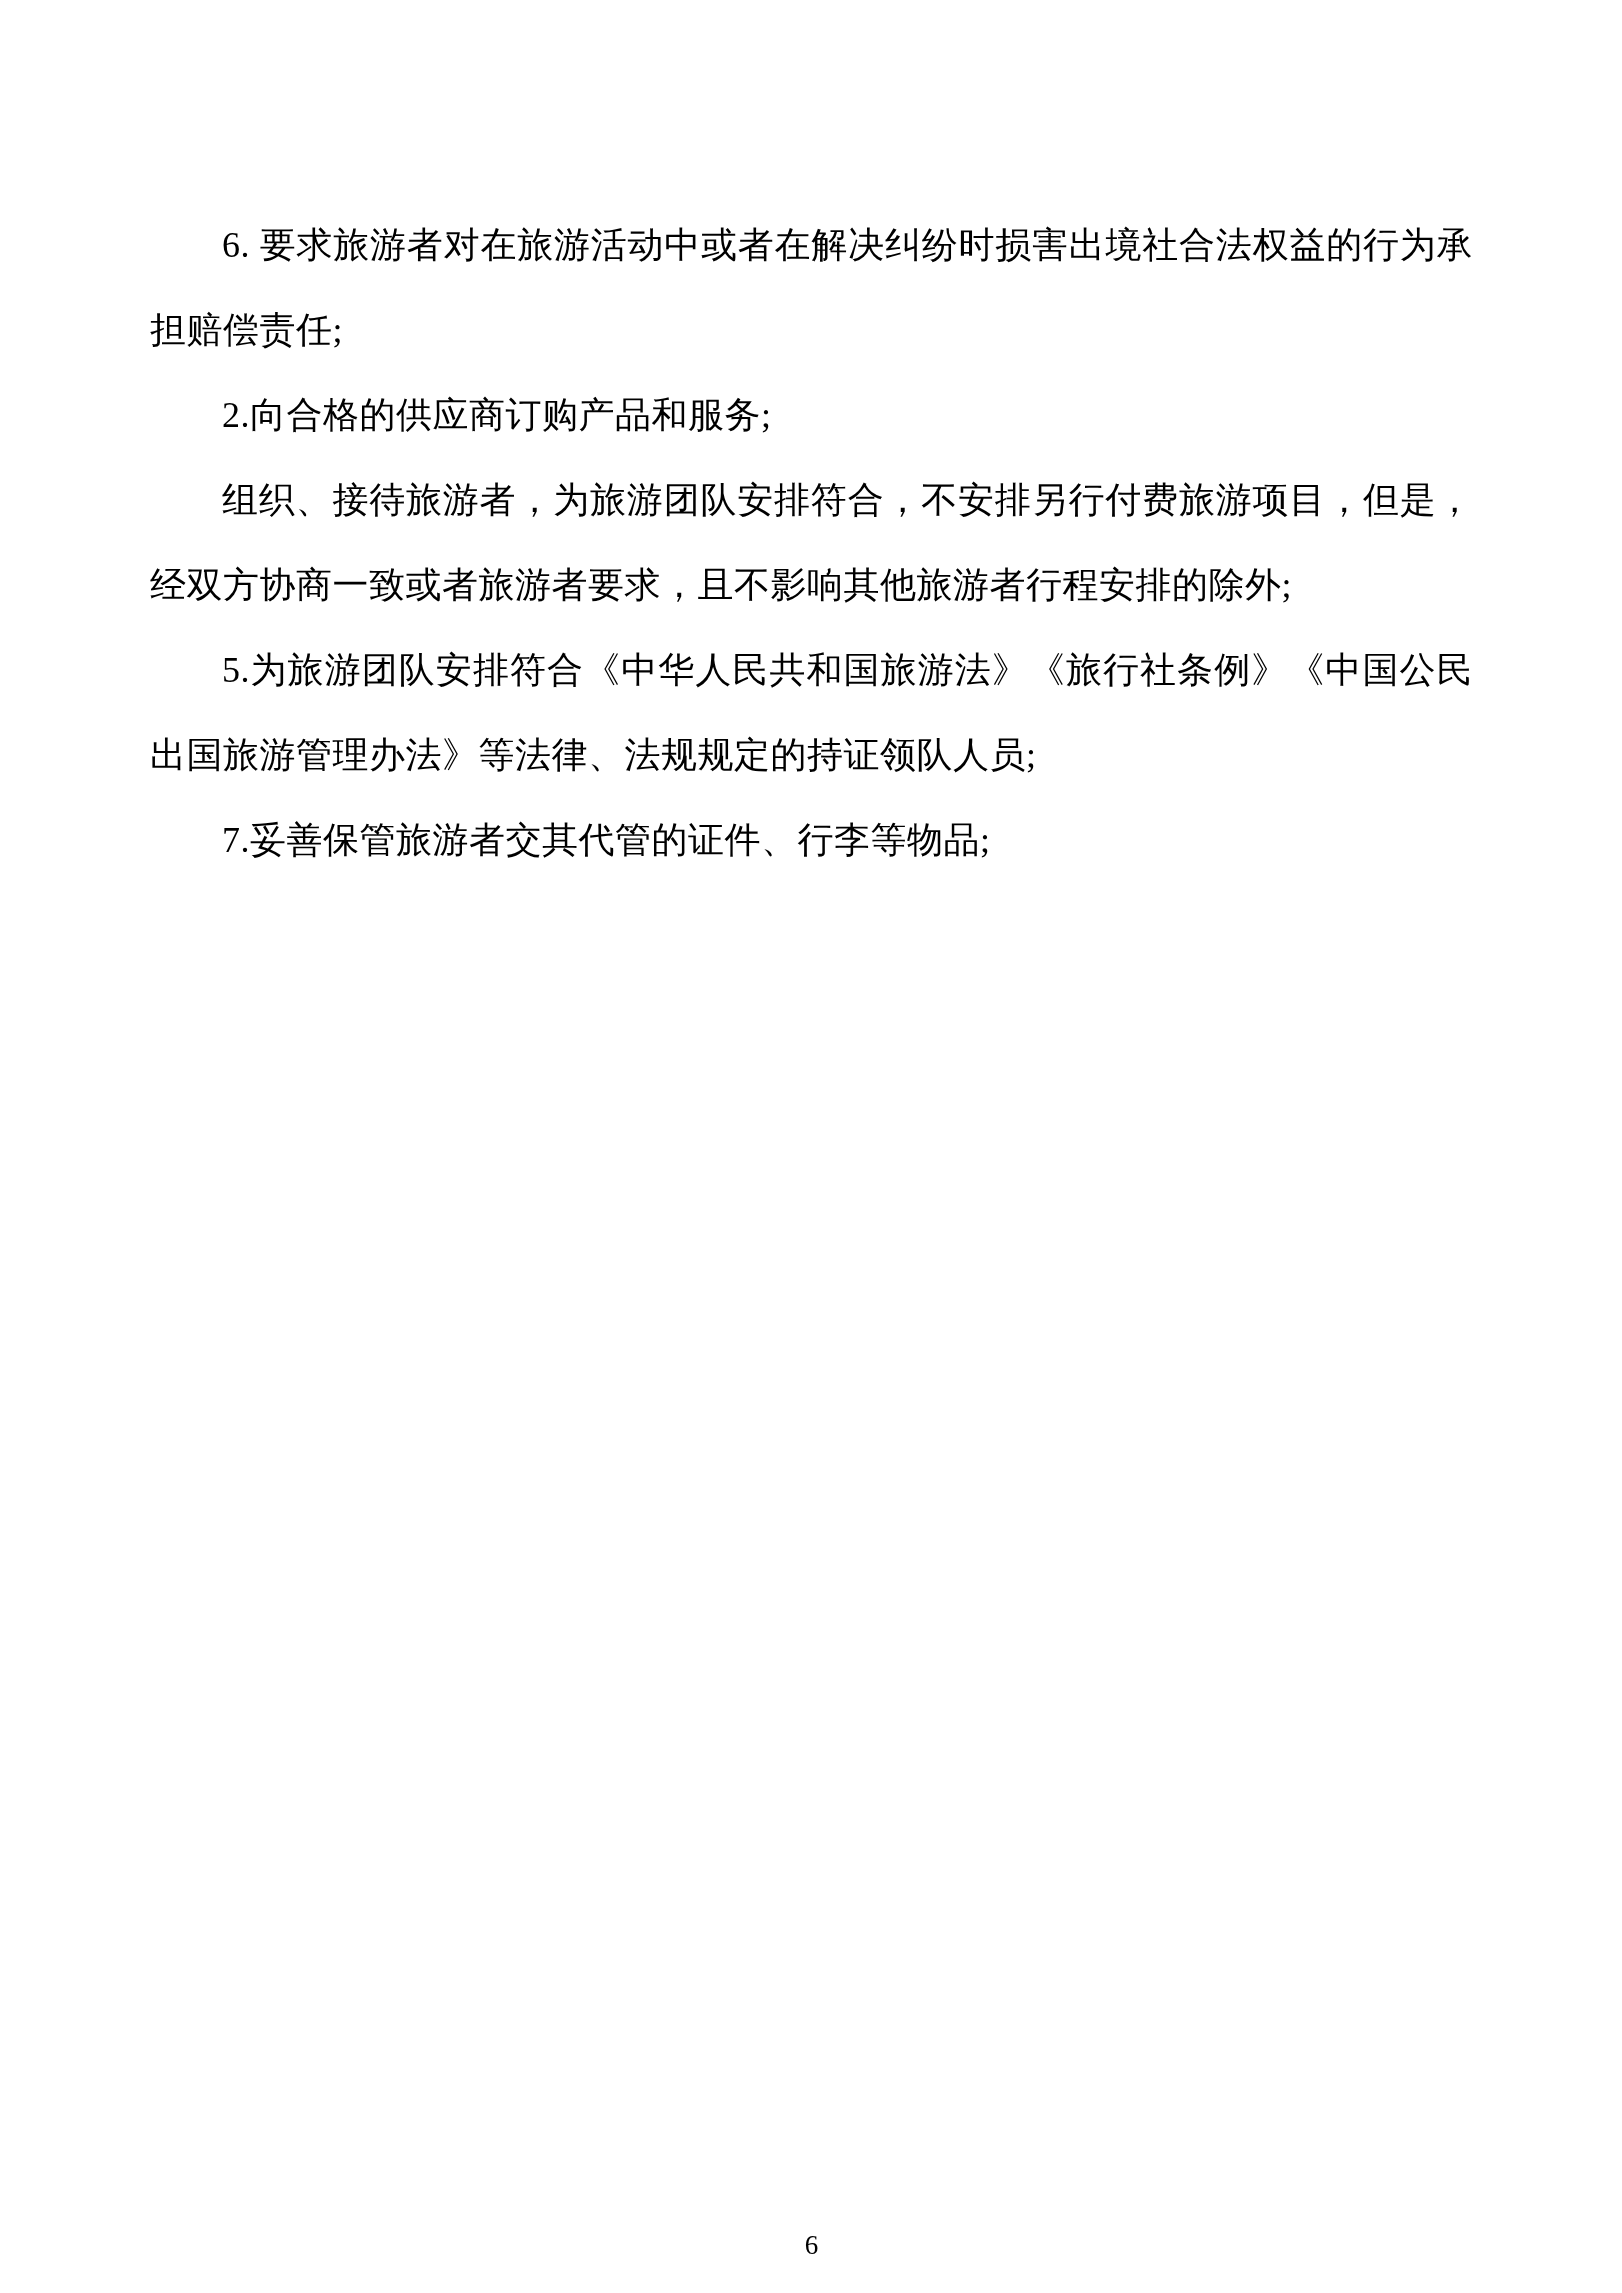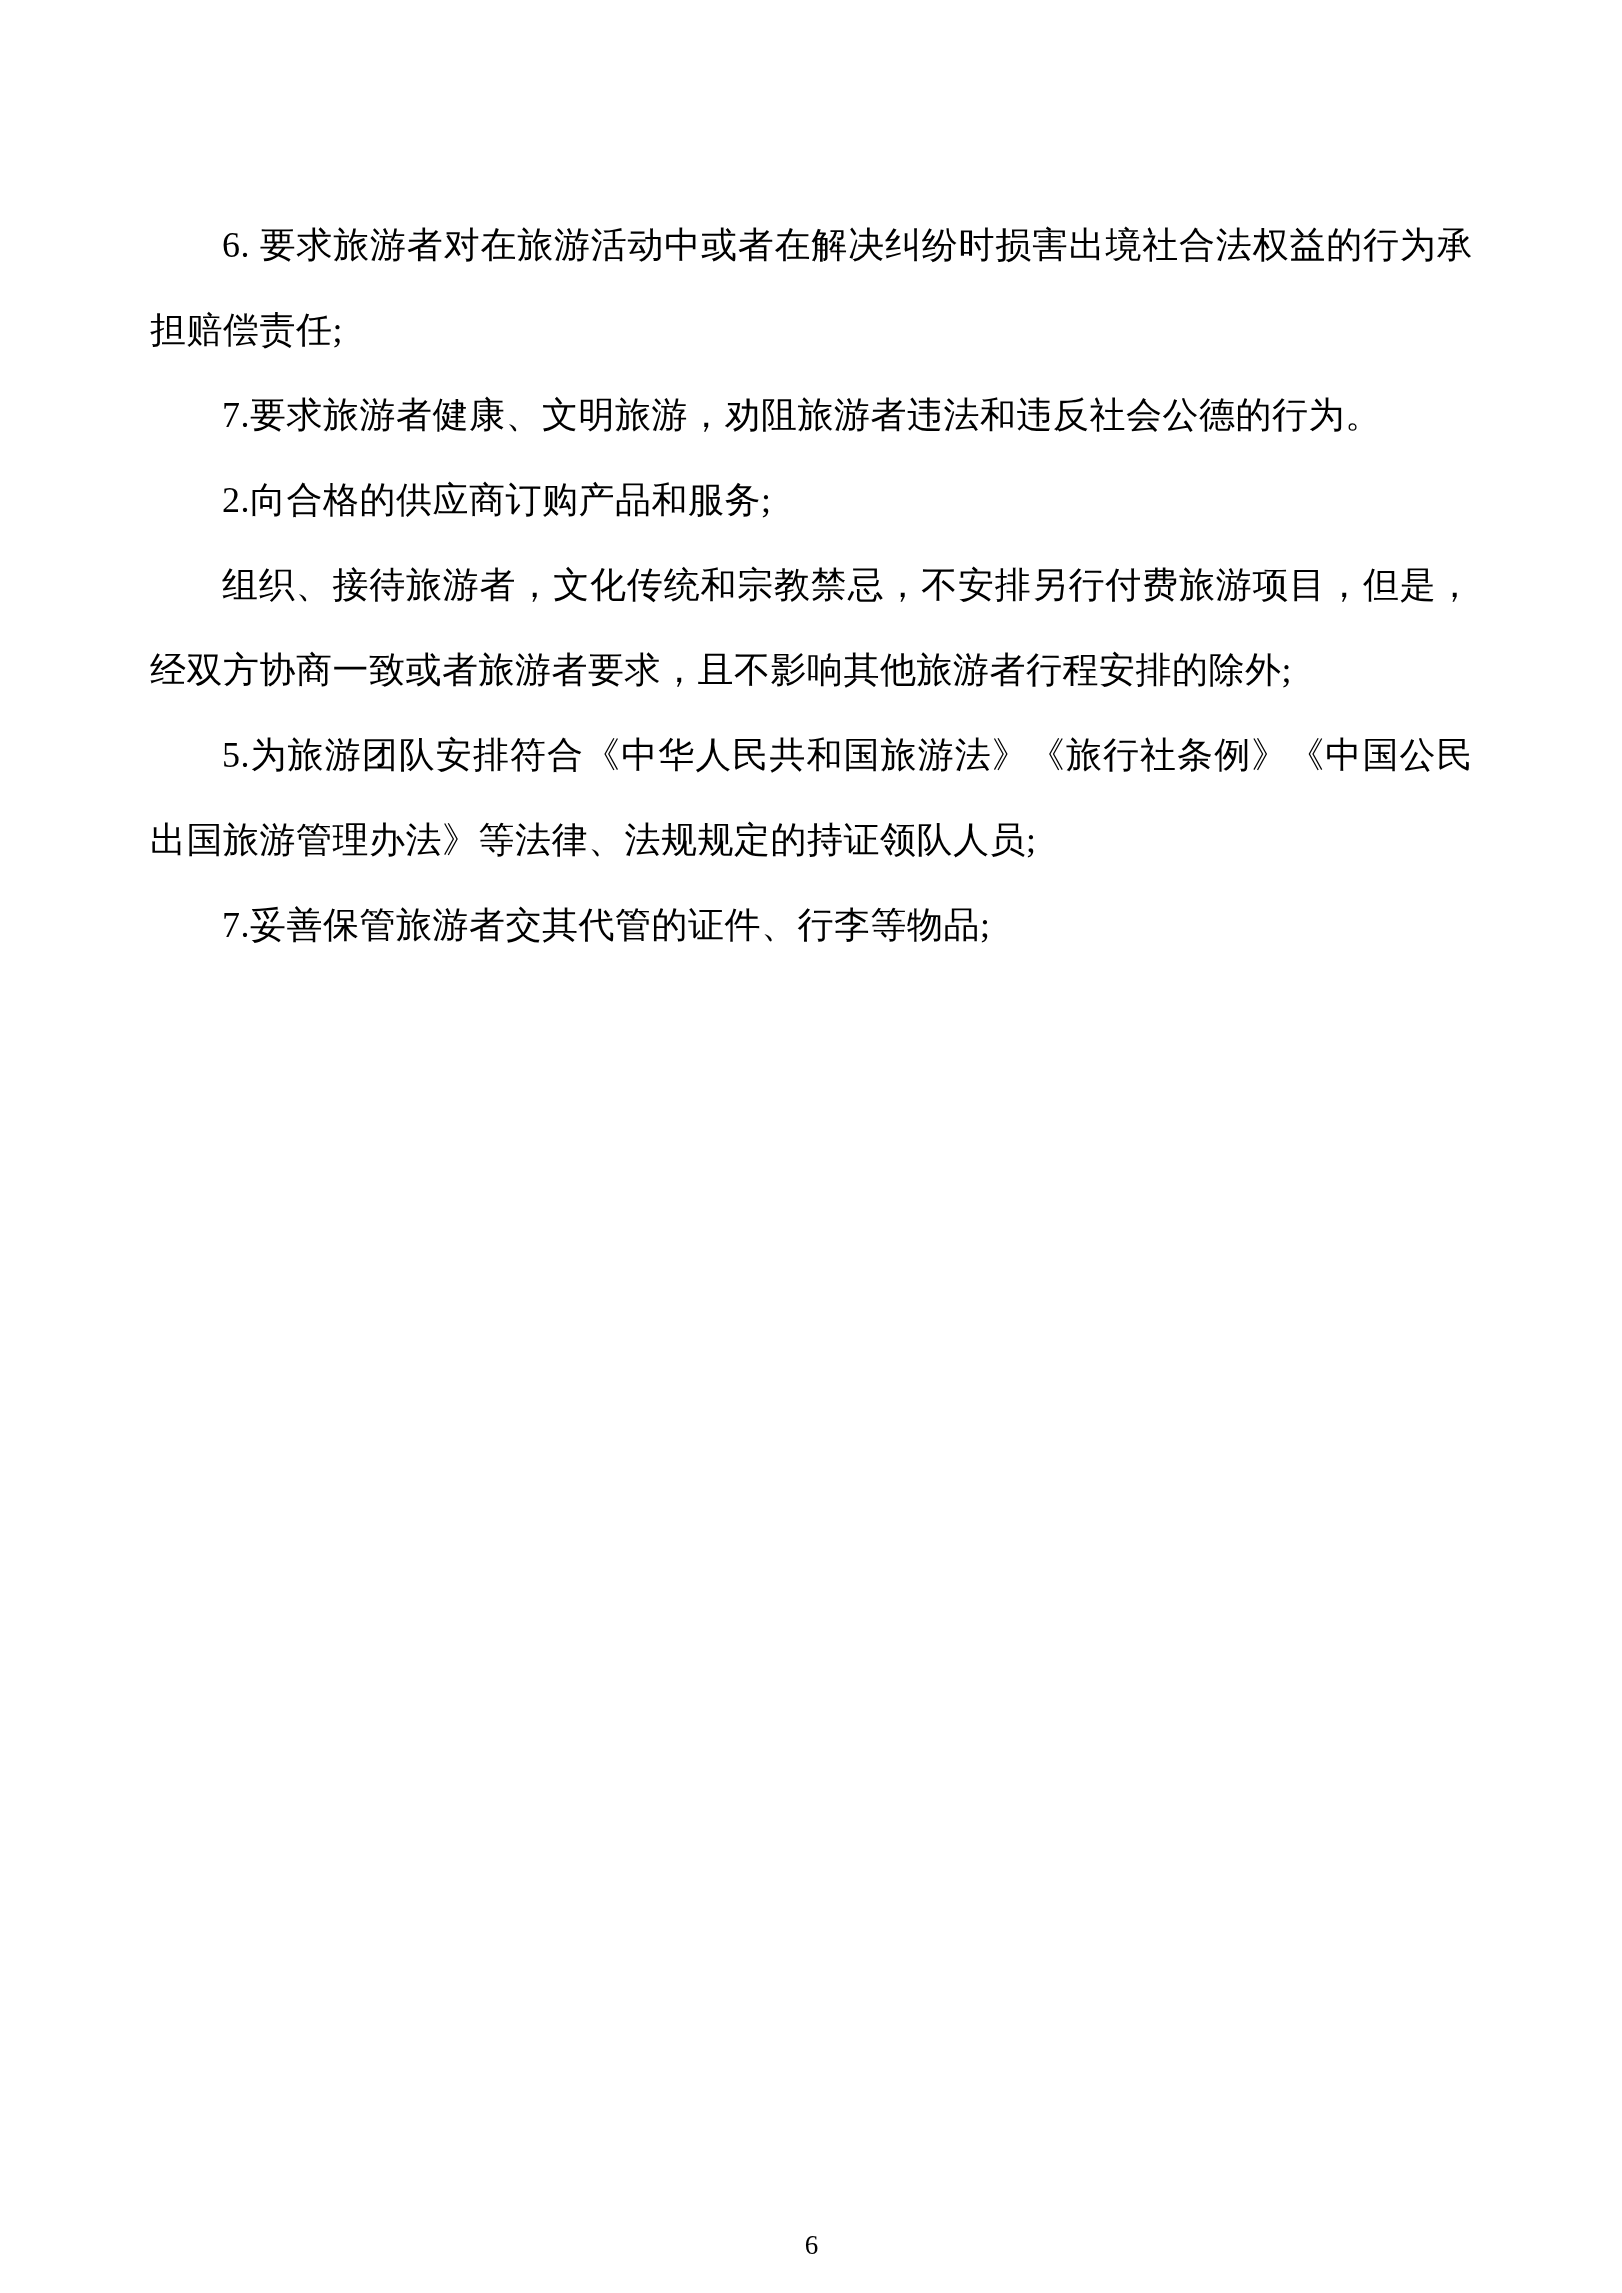--- a/index.html
+++ b/index.html
@@ -49,23 +49,22 @@
     color: #000000;
     font-family: "Liberation Serif", "DejaVu Serif", serif;
   }
 </style>
 </head>
 <body>
 
 <div class="page">
   <div class="doc-body">
     <p>6. 要求旅游者对在旅游活动中或者在解决纠纷时损害出境社合法权益的行为承担赔偿责任;</p>
-    <p>7.要求旅游者健康、文明旅游，劝阻旅游者违法和违反社会公德的行为。</p>
     <p>2.向合格的供应商订购产品和服务;</p>
-    <p>组织、接待旅游者，文化传统和宗教禁忌，不安排另行付费旅游项目，但是，经双方协商一致或者旅游者要求，且不影响其他旅游者行程安排的除外;</p>
+    <p>组织、接待旅游者，为旅游团队安排符合，不安排另行付费旅游项目，但是，经双方协商一致或者旅游者要求，且不影响其他旅游者行程安排的除外;</p>
     <p>5.为旅游团队安排符合《中华人民共和国旅游法》《旅行社条例》《中国公民出国旅游管理办法》等法律、法规规定的持证领队人员;</p>
     <p>7.妥善保管旅游者交其代管的证件、行李等物品;</p>
   </div>
 
   <div class="page-footer">
     <span class="page-number">6</span>
   </div>
 </div>
 
 

